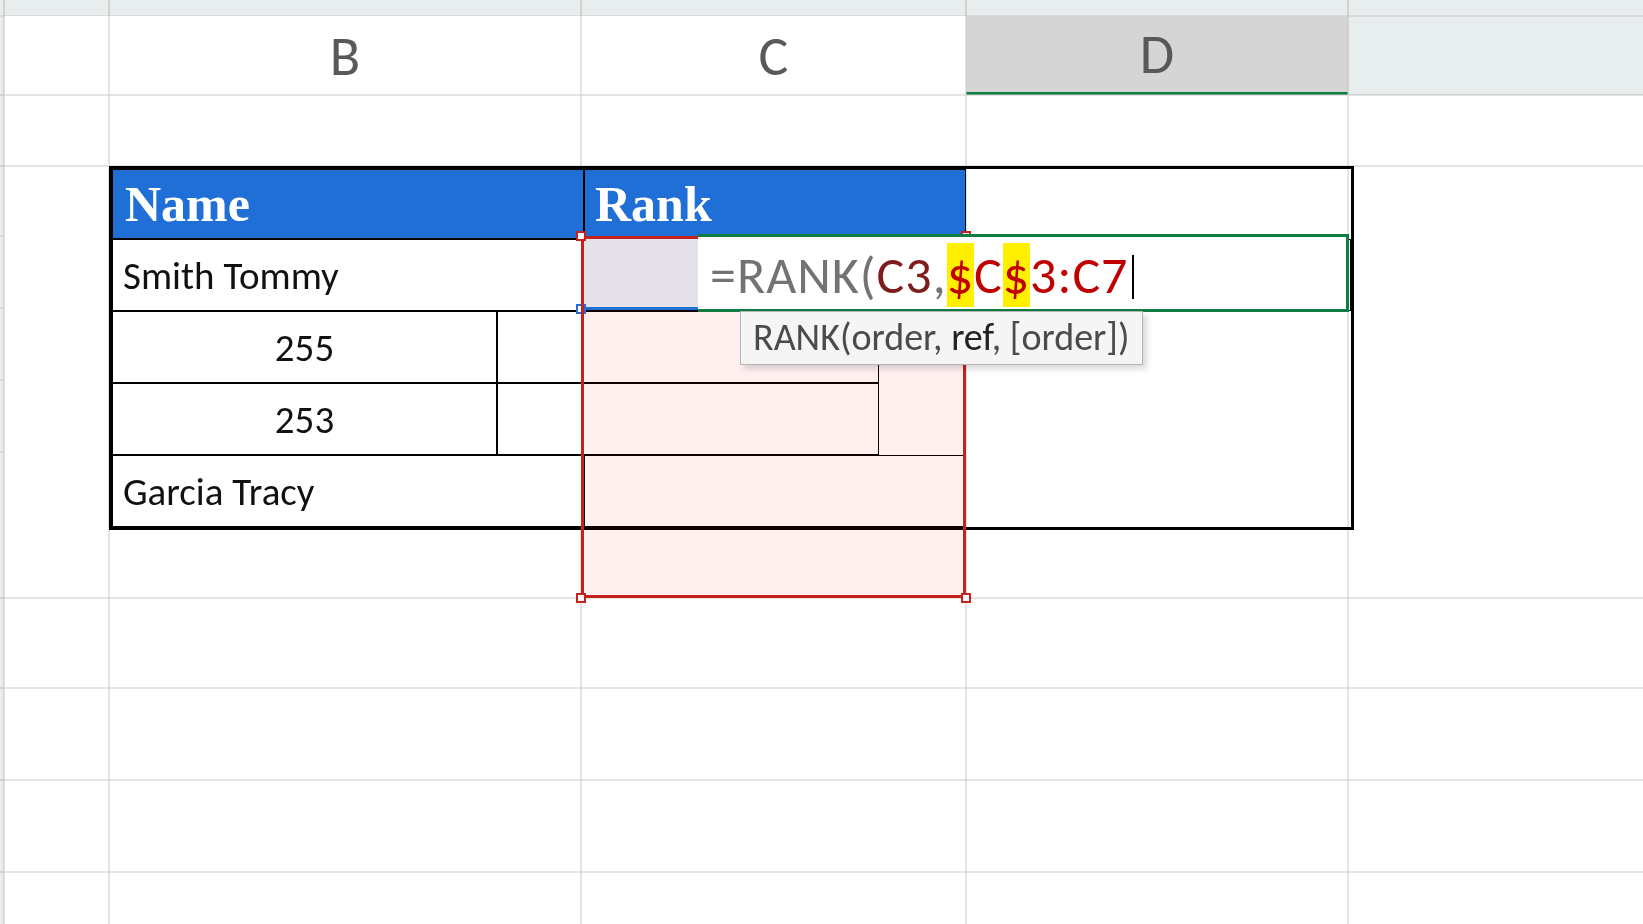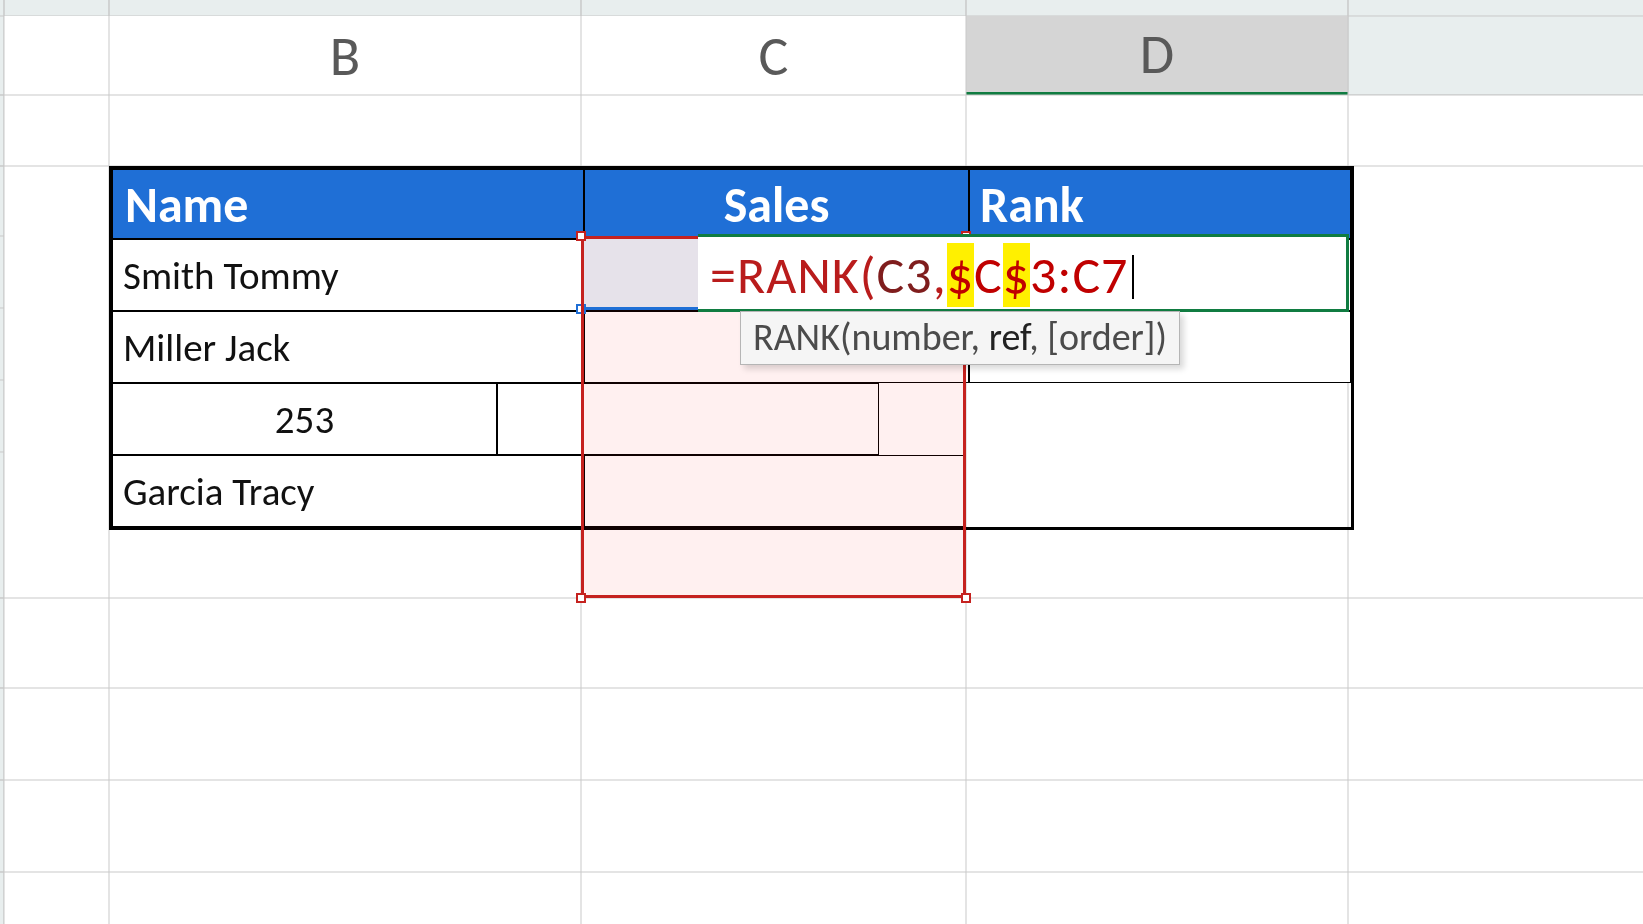--- a/index.html
+++ b/index.html
@@ -71,21 +71,21 @@
     align-items:center;
     padding: 0 10px;
     background:#fff;
     position: relative;
   }
   .c-name  { width: 472px; justify-content:flex-start; }
   .c-sales { width: 385px; justify-content:center; }
   .c-rank  { width: 382px; justify-content:flex-start; }
 
   .data-row.header .c-name  { padding-left:12px; }
-  .data-row.header { height: 70px; }
+  .data-row.header { height: 70px; font-family: Liberation Serif, serif; }
 
   
   .sales-range-highlight {
     position:absolute;
     background: rgba(255,0,0,0.06);
     pointer-events:none;
   }
 
   
   .c3-select {
@@ -123,21 +123,21 @@
   }
 
   
   .formula {
     position:absolute;
     font-family: "Calibri", Arial, sans-serif;
     font-size: 52px;
     letter-spacing: 1px;
     white-space: nowrap;
   }
-  .formula .black { color:#b91c1c; }
+  .formula .black { color:#737373; }
   .formula .blue  { color:#7f1d1d; }
   .formula .red   { color:#c00000; }
   .formula .hl    { background:#fff000; }
 
   .caret {
     display:inline-block;
     width: 2px;
     height: 44px;
     background:#000;
     vertical-align: -6px;
@@ -207,43 +207,37 @@
   <line x1="581" y1="0" x2="581" y2="924"></line>
   <line x1="966" y1="0" x2="966" y2="924"></line>
   <line x1="1348" y1="0" x2="1348" y2="924"></line>
 </svg>
 
 <div class="data-table">
   <div class="data-row header">
     <div class="data-cell c-name">
         <span>Name</span>
       </div>
-    <div class="data-cell c-sales">
-        <span>Sales</span>
-      </div>
     <div class="data-cell c-rank">
         <span>Rank</span>
       </div>
   </div>
 
   <div class="data-row">
     <div class="data-cell c-name">
         <span>Smith Tommy</span>
       </div>
     <div class="data-cell c-sales">
         <span></span>
       </div>
     <div class="data-cell c-rank">
         <span></span>
       </div>
   </div>
   <div class="data-row">
-    <div class="data-cell c-name">
-        <span>Miller Jack</span>
-      </div>
     <div class="data-cell c-sales">
         <span>255</span>
       </div>
     <div class="data-cell c-rank">
         <span></span>
       </div>
   </div>
   <div class="data-row">
     <div class="data-cell c-sales">
         <span>253</span>
@@ -276,14 +270,14 @@
 <div class="handle red" style="left:576px; top:593px;"></div>
 <div class="handle red" style="left:961px; top:593px;"></div>
 
 <div class="edit-band" style="left:698px; top:234px; width:651px; height:78px; background:#fff;"></div>
 
 <div class="formula" style="left:710px; top:243px;">
   <span class="black">=RANK(</span><span class="blue">C3</span><span class="black">,</span><span class="red hl">$</span><span class="red">C</span><span class="red hl">$</span><span class="red">3</span><span class="red">:</span><span class="red">C7</span><span class="caret"></span>
 </div>
 
 <div class="tooltip" style="left:740px; top:311px;">
-  <span>RANK(</span><span>number</span><span>, </span><b>ref</b><span>, [order])</span>
+  <span>RANK(</span><span>order</span><span>, </span><b>ref</b><span>, [order])</span>
 </div>
 
 </body></html>

